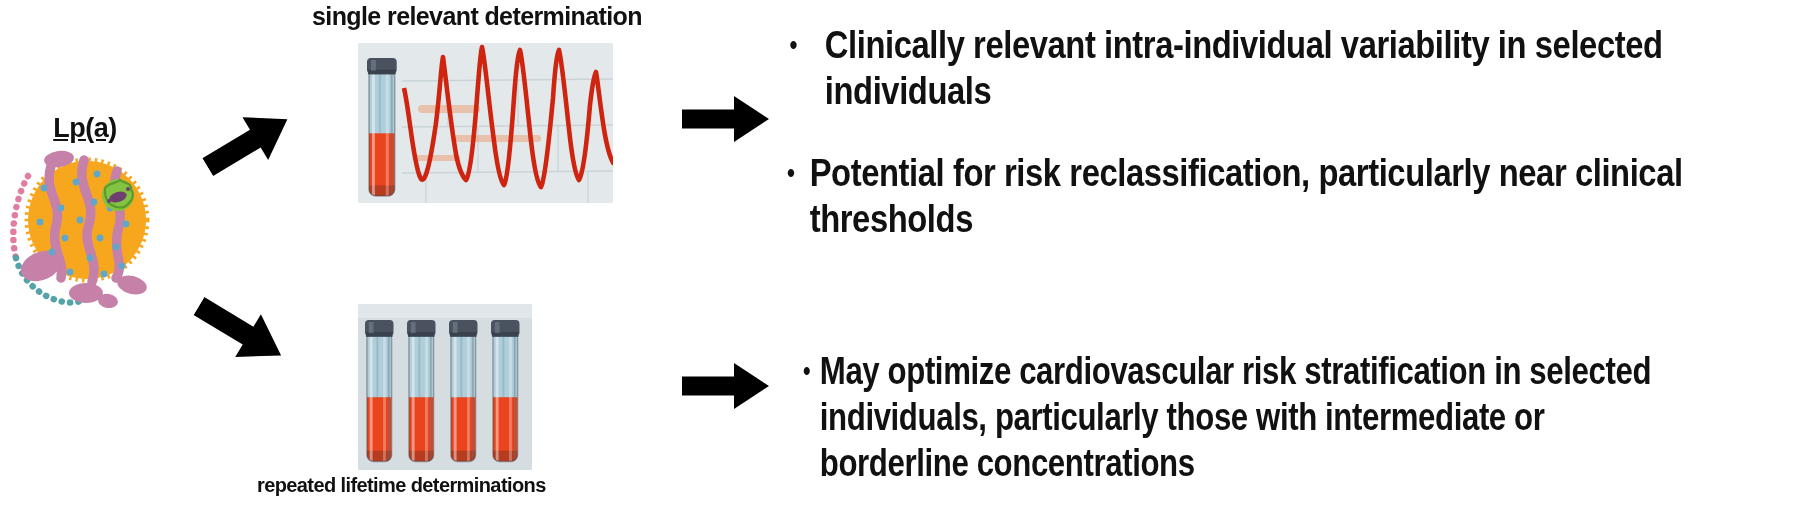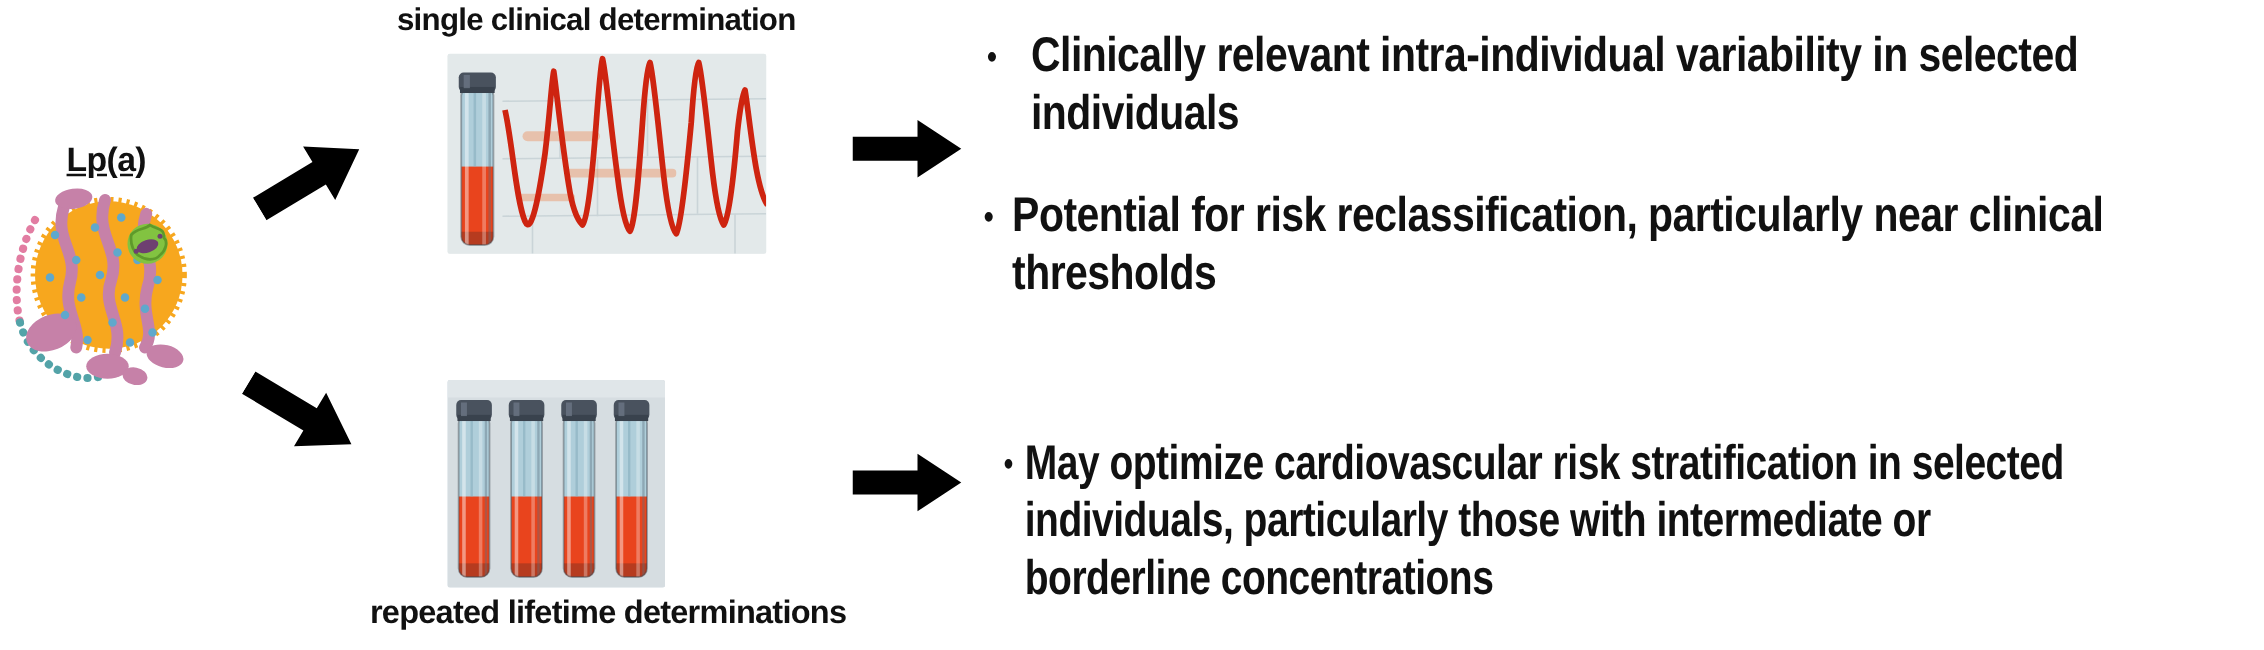--- a/index.html
+++ b/index.html
@@ -5,21 +5,21 @@
   html,body{margin:0;padding:0;background:#ffffff;}
   .canvas{
     position:relative;width:1811px;height:520px;background:#ffffff;overflow:hidden;
     font-family:"Liberation Sans","DejaVu Sans",sans-serif;color:var(--text,#111);
   }
   .abs{position:absolute;}
 
   
   .lpa-label{left:30px;top:113px;width:110px;text-align:center;font-size:27px;font-weight:bold;letter-spacing:-0.5px;text-decoration:underline;}
   .title-top{left:287px;top:2px;width:380px;text-align:center;font-size:25px;font-weight:bold;letter-spacing:-0.6px;}
-  .caption-bottom{left:257px;top:474px;width:420px;text-align:right;font-size:26px;font-weight:bold;letter-spacing:-0.6px;}
+  .caption-bottom{left:257px;top:474px;width:420px;text-align:left;font-size:20px;font-weight:bold;letter-spacing:-0.6px;}
 
   
   .photo{border-radius:2px;overflow:hidden;}
   .photo-top{left:358px;top:43px;width:255px;height:160px;background:var(--photo-bg-top,#E3E9EA);}
   .photo-bottom{left:358px;top:304px;width:174px;height:166px;background:var(--photo-bg-bottom,#D6DDE1);}
   .photo svg{display:block;width:100%;height:100%;}
 
   
   .arrow svg{display:block;width:100%;height:100%;}
   .arrow-up{left:201px;top:117px;width:94px;height:52px;transform:rotate(-31deg);}
@@ -124,21 +124,21 @@
     <svg viewBox="0 0 88 50" preserveAspectRatio="none">
         <use href="#fat-arrow"></use>
       </svg>
   </div>
   <div class="abs arrow arrow-down">
     <svg viewBox="0 0 88 50" preserveAspectRatio="none">
         <use href="#fat-arrow"></use>
       </svg>
   </div>
 
-  <div class="abs title-top">single clinical determination</div>
+  <div class="abs title-top">single relevant determination</div>
 
   <div class="abs photo photo-top">
     <svg viewBox="0 0 255 160">
       <rect x="0" y="0" width="255" height="160" fill="#E3E9EA"></rect>
 
       <g stroke="#b9c7cc" stroke-width="1.3" opacity="0.6">
         <line x1="44" y1="38" x2="255" y2="36"></line>
           <line x1="44" y1="84" x2="255" y2="82"></line>
         <line x1="44" y1="130" x2="255" y2="128"></line>
         <line x1="90" y1="38" x2="90" y2="84"></line>

